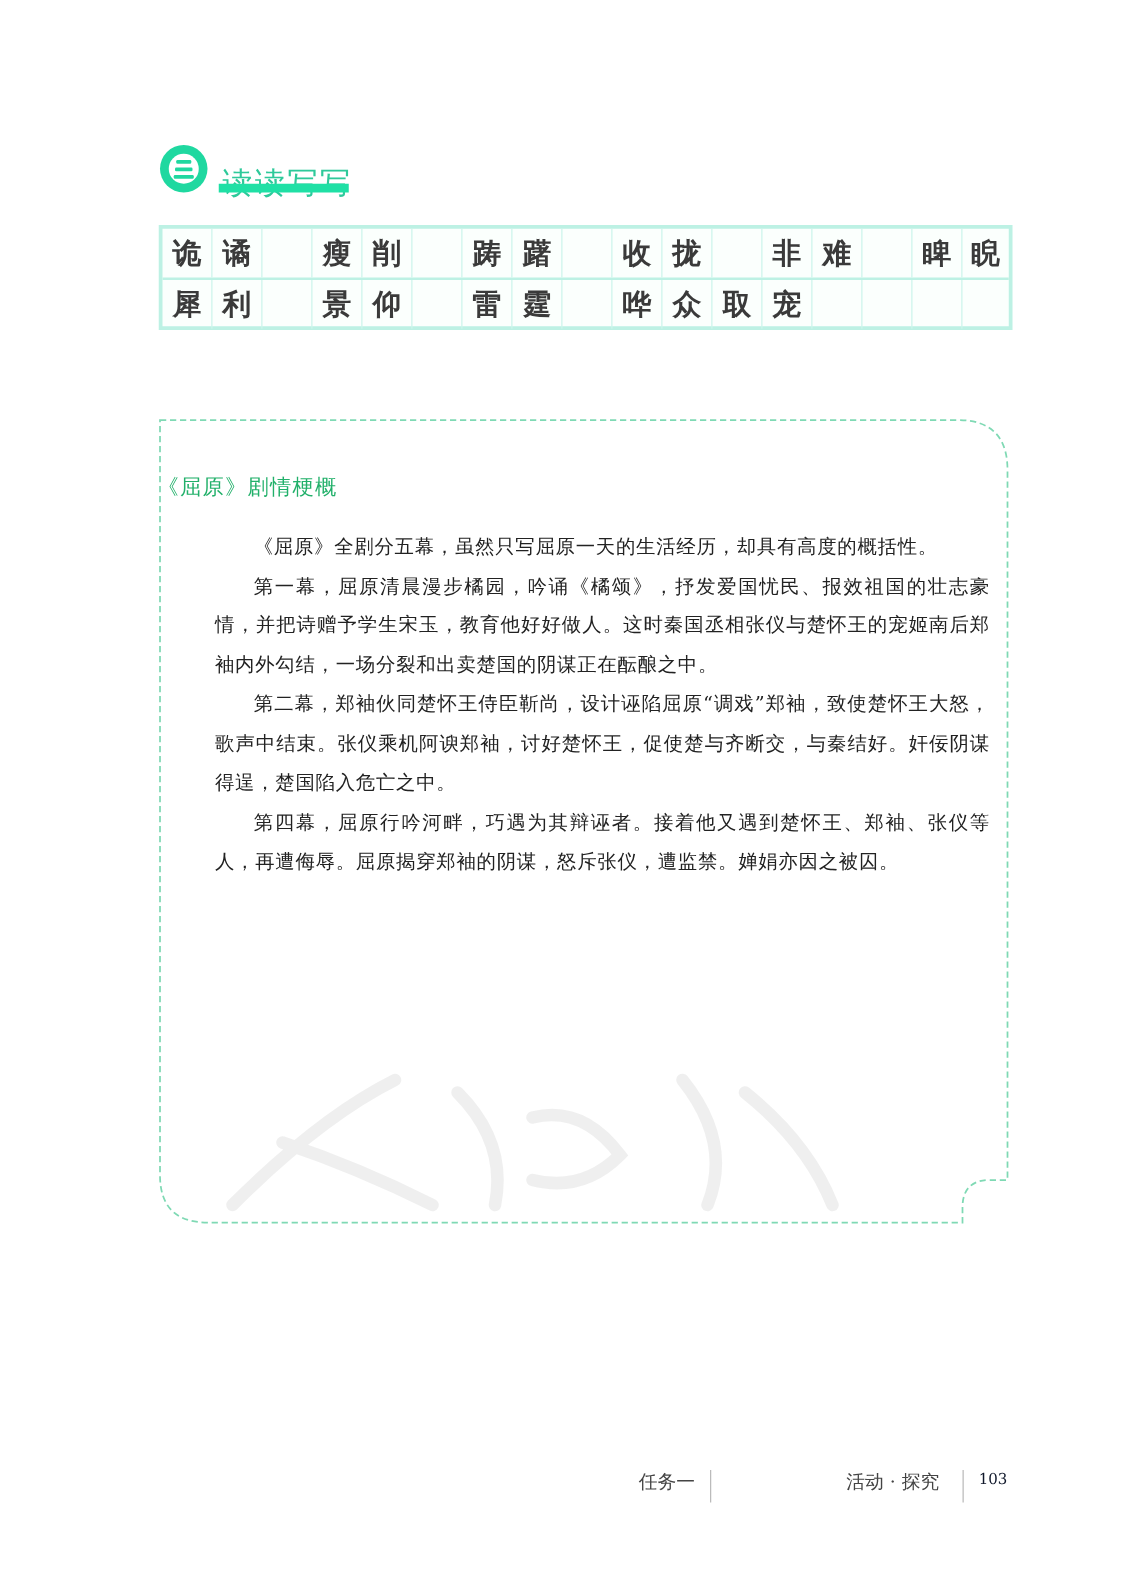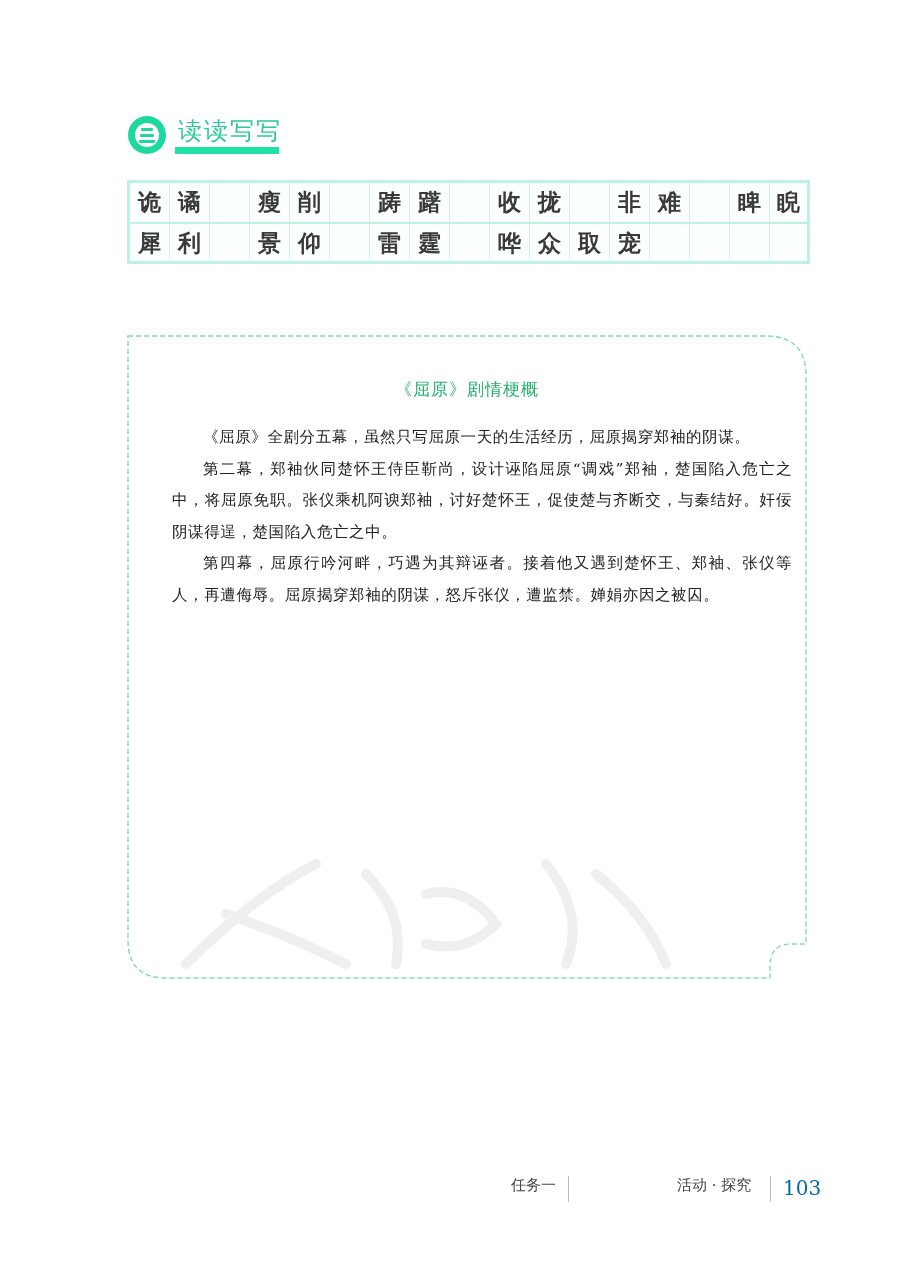--- a/index.html
+++ b/index.html
@@ -11,52 +11,52 @@
     .badge {
       position: absolute; left: 0; top: 2px; width: 38px; height: 38px; border-radius: 50%;
       background: #1fd8a0; display: flex; align-items: center; justify-content: center;
     }
     .badge-inner {
       width: 24px; height: 24px; border-radius: 50%; background: #fff;
       display: flex; flex-direction: column; align-items: center; justify-content: center; gap: 3px;
     }
     .badge-inner span { display: block; height: 3px; background: #1fd8a0; border-radius: 1px; }
     .head-title {
-      position: absolute; left: 50px; top: 1px; font-size: 24px; letter-spacing: 2px;
+      position: absolute; left: 50px; top: 16px; font-size: 24px; letter-spacing: 2px;
       color: #2ec99a; white-space: nowrap; font-family: "DejaVu Sans", sans-serif;
     }
     .head-underline { position: absolute; left: 47px; top: 33px; width: 104px; height: 7px; background: #1fe0a5; }
 
     .grid {
       position: absolute; left: 127px; top: 180px; width: 683px; height: 84px;
       border: 3px solid #bdf1e4; box-sizing: border-box; background: #fbfffd;
     }
     .grid-row { display: flex; height: 39px; border-bottom: 2px solid #bdf1e4; }
     .grid-row:last-child { border-bottom: none; }
     .cell {
       width: 40px; flex: 0 0 40px; border-right: 1px solid #cdf5eb; box-sizing: border-box;
       display: flex; align-items: center; justify-content: center;
       font-size: 23px; color: #3a3a3a; font-family: "DejaVu Serif", serif; font-weight: bold;
     }
     .cell:last-child { border-right: none; flex: 1 1 auto; }
 
     .story-box { position: absolute; left: 126px; top: 334px; width: 682px; height: 646px; }
     .story-box svg.frame { position: absolute; left: 0; top: 0; }
     .box-title {
-      position: absolute; left: 0; right: 0; top: 44px; text-align: center; font-size: 17px;
+      position: absolute; left: 0; right: 0; top: 44px; text-align: left; font-size: 17px;
       color: #22b06a; letter-spacing: 1px;
     }
     .paras { position: absolute; left: 46px; top: 88px; width: 620px; }
     .para { font-size: 15.5px; line-height: 31.5px; text-indent: 2em; margin: 0; letter-spacing: 0.6px; text-align: justify; }
     .watermark { position: absolute; left: 40px; top: 520px; opacity: 0.09; }
 
     .footer { position: absolute; top: 1176px; font-size: 15px; color: #444; }
     .footer.task { left: 511px; }
     .footer.activity { left: 677px; }
-    .footer.page { left: 783px; font-size: 20px; color: #0369a1; }
+    .footer.page { left: 783px; font-size: 12px; color: #0f172a; }
     .vline { position: absolute; top: 1176px; width: 1px; height: 26px; background: #bbb; }
   </style>
 </head>
 <body>
 
 <div class="section-head">
   <div class="badge">
     <div class="badge-inner">
       <span style="width:12px"></span>
         <span style="width:14px"></span>
@@ -110,22 +110,23 @@
 
 <div class="story-box">
   <svg class="frame" width="682" height="646" viewBox="0 0 682 646">
     <path d="M2 2 H640 Q680 2 680 42 V610 H666 Q644 610 644 632 V644 H40 Q2 644 2 606 Z" fill="none" stroke="#7fd9b4" stroke-width="1.4" stroke-dasharray="5 3"></path>
   </svg>
   <svg class="watermark" width="520" height="120" viewBox="0 0 520 120">
     <path d="M20 110 Q90 40 150 10 M60 60 Q120 80 180 110 M200 20 Q240 60 230 110 M260 40 Q300 30 330 70 Q300 100 260 90 M380 10 Q420 60 400 110 M430 20 Q480 60 500 110" fill="none" stroke="#555" stroke-width="10" stroke-linecap="round"></path>
   </svg>
   <div class="box-title">《屈原》剧情梗概</div>
   <div class="paras">
-    <p class="para">《屈原》全剧分五幕，虽然只写屈原一天的生活经历，屈原揭穿郑袖的阴谋。</p>
-    <p class="para">第二幕，郑袖伙同楚怀王侍臣靳尚，设计诬陷屈原“调戏”郑袖，楚国陷入危亡之中，将屈原免职。张仪乘机阿谀郑袖，讨好楚怀王，促使楚与齐断交，与秦结好。奸佞阴谋得逞，楚国陷入危亡之中。</p>
+    <p class="para">《屈原》全剧分五幕，虽然只写屈原一天的生活经历，却具有高度的概括性。</p>
+    <p class="para">第一幕，屈原清晨漫步橘园，吟诵《橘颂》，抒发爱国忧民、报效祖国的壮志豪情，并把诗赠予学生宋玉，教育他好好做人。这时秦国丞相张仪与楚怀王的宠姬南后郑袖内外勾结，一场分裂和出卖楚国的阴谋正在酝酿之中。</p>
+    <p class="para">第二幕，郑袖伙同楚怀王侍臣靳尚，设计诬陷屈原“调戏”郑袖，致使楚怀王大怒，歌声中结束。张仪乘机阿谀郑袖，讨好楚怀王，促使楚与齐断交，与秦结好。奸佞阴谋得逞，楚国陷入危亡之中。</p>
     <p class="para">第四幕，屈原行吟河畔，巧遇为其辩诬者。接着他又遇到楚怀王、郑袖、张仪等人，再遭侮辱。屈原揭穿郑袖的阴谋，怒斥张仪，遭监禁。婵娟亦因之被囚。</p>
   </div>
 </div>
 
 <div class="footer task">任务一</div>
 <div class="vline" style="left:568px"></div>
 <div class="footer activity">活动 · 探究</div>
 <div class="vline" style="left:770px"></div>
 <div class="footer page">103</div>
 

